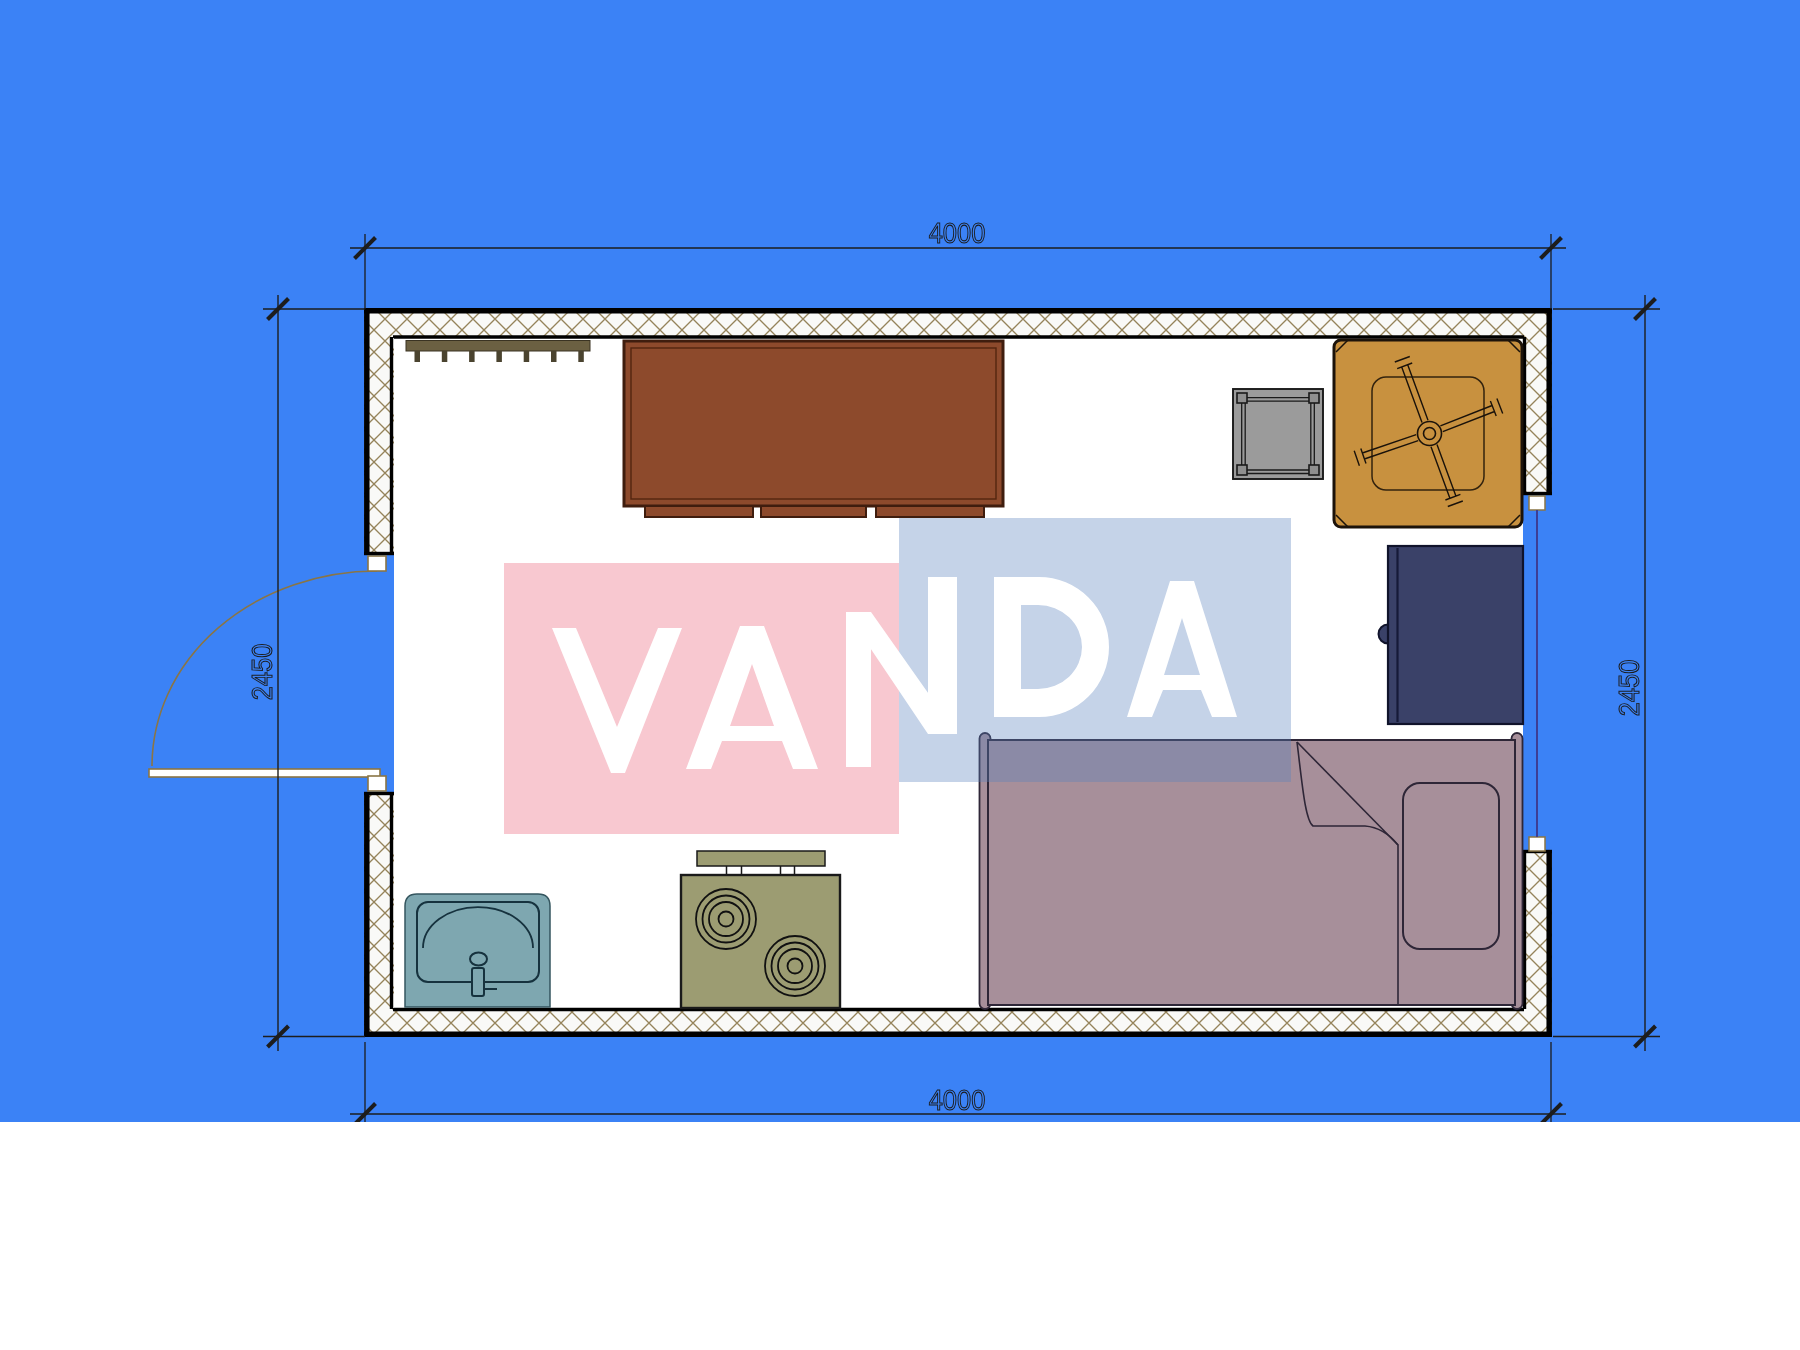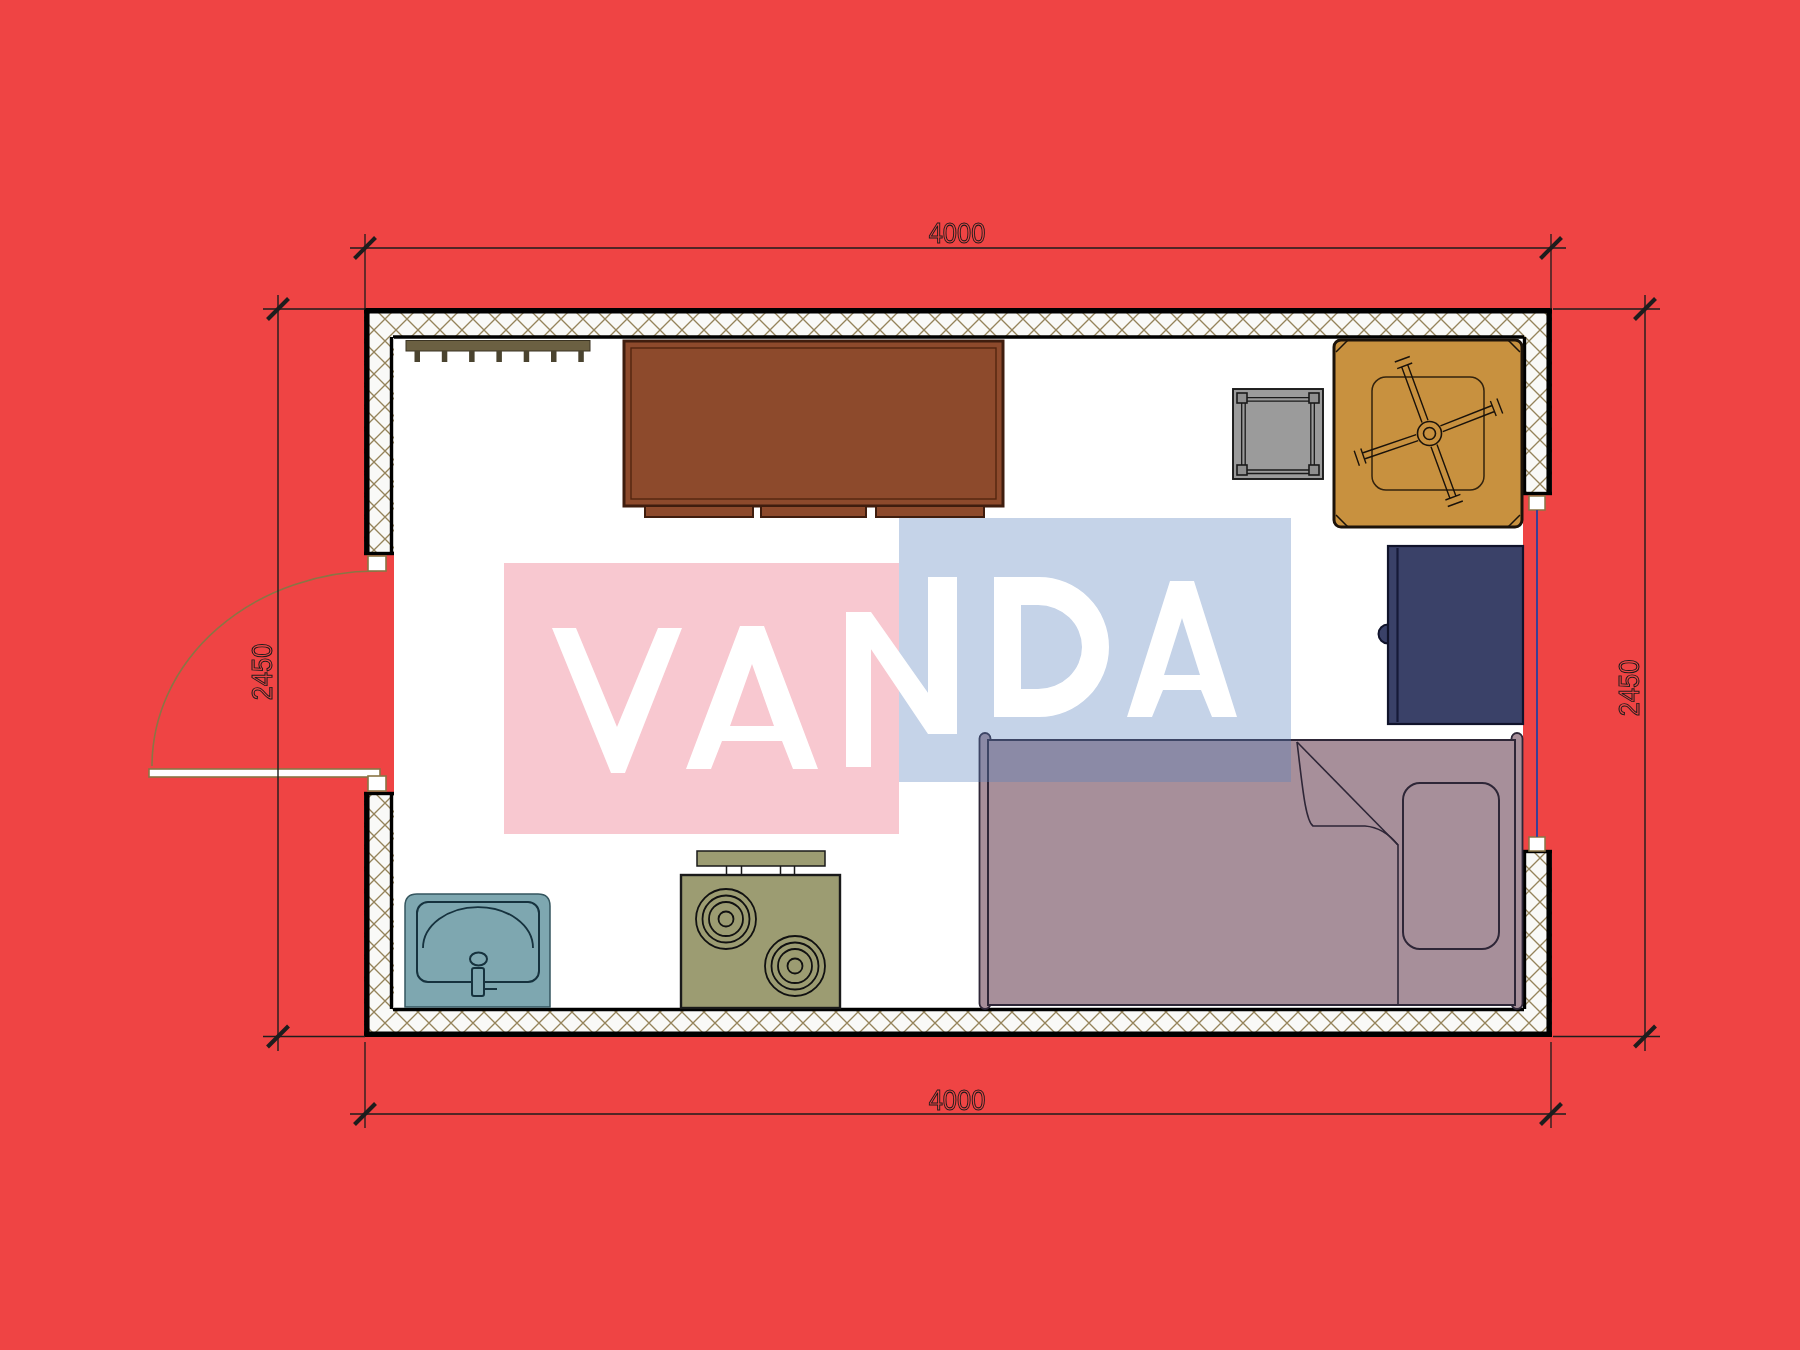--- a/index.html
+++ b/index.html
@@ -1,16 +1,16 @@
 <!DOCTYPE html>
 <html><head>
 <meta charset="utf-8">
 <style>
 html,body{margin:0;padding:0;background:#ffffff;}
-#page{width:1800px;height:1350px;position:relative;background:#ef4444;overflow:hidden;}
+#page{width:1800px;height:1122px;position:relative;background:#3b82f6;overflow:hidden;}
 text{font-family:"Liberation Sans",sans-serif;}
 </style>
 </head>
 <body>
 <div id="page">
 <svg width="1800" height="1350" viewBox="0 0 1800 1350">
 <defs>
 <pattern id="hatch" width="22" height="22" patternUnits="userSpaceOnUse">
 <rect width="22" height="22" fill="#f9f9f7"></rect>
 <path d="M-2,2 L2,-2 M0,22 L22,0 M20,24 L24,20 M-2,20 L2,24 M0,0 L22,22 M20,-2 L24,2" stroke="#95835a" stroke-width="1.35" fill="none"></path>

